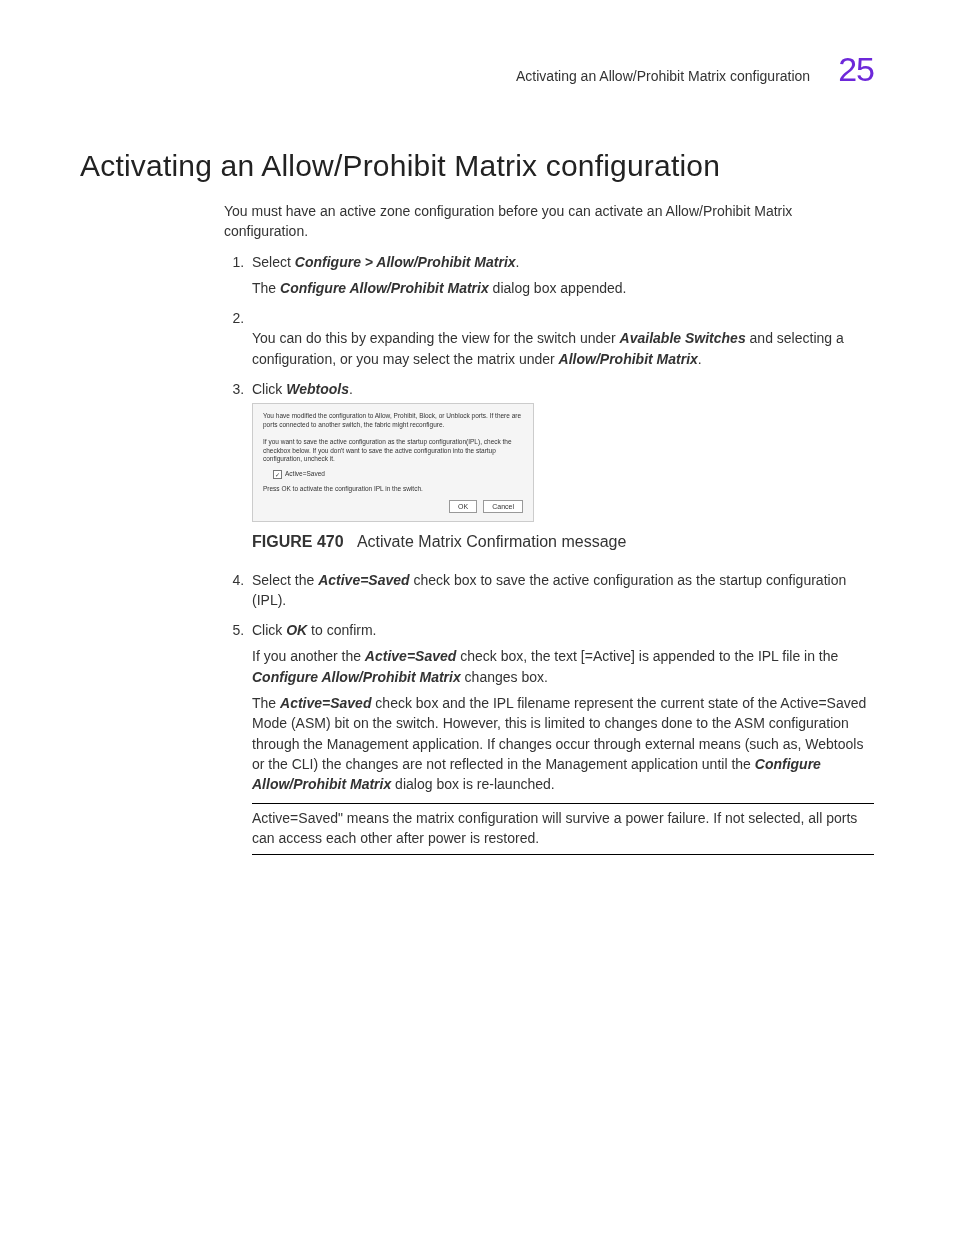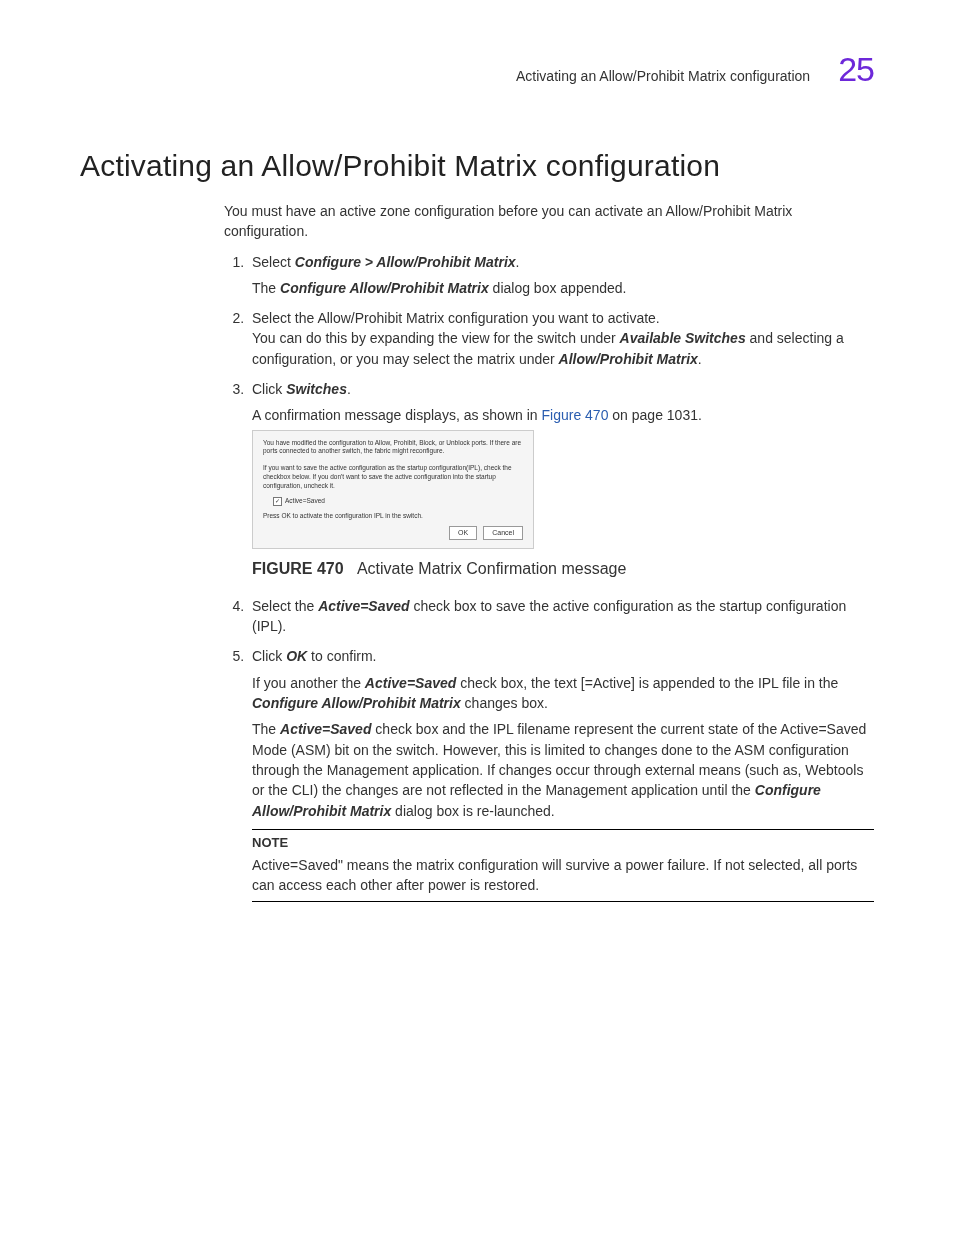--- a/index.html
+++ b/index.html
@@ -138,29 +138,26 @@
     <ol class="steps">
 
       <li>
         <span>Select </span><span class="bold">Configure &gt; Allow/Prohibit Matrix</span><span>.</span>
         <p>
           <span>The </span><span class="bold">Configure Allow/Prohibit Matrix</span><span> dialog box appended.</span>
         </p>
       </li>
 
       <li>
-        <span>Select the Allow/Prohibit Matrix configuration you want to activate.</span><br>
+        <br>
         <span>You can do this by expanding the view for the switch under </span><span class="bold">Available Switches</span><span> and selecting a configuration, or you may select the matrix under </span><span class="bold">Allow/Prohibit Matrix</span><span>.</span>
       </li>
 
       <li>
-        <span>Click </span><span class="bold">Switches</span><span>.</span>
-        <p>
-          <span>A confirmation message displays, as shown in </span><a href="#" class="xref">Figure 470</a><span> on page 1031.</span>
-        </p>
+        <span>Click </span><span class="bold">Webtools</span><span>.</span>
 
         <div class="figure-box">
           <div>You have modified the configuration to Allow, Prohibit, Block, or Unblock ports. If there are ports connected to another switch, the fabric might reconfigure.</div>
           <div class="spacer"></div>
           <div>If you want to save the active configuration as the startup configuration(IPL), check the checkbox below. If you don't want to save the active configuration into the startup configuration, uncheck it.</div>
           <div class="figure-checkbox">
             <span class="cb">✓</span>
             <span>Active=Saved</span>
           </div>
           <div>Press OK to activate the configuration IPL in the switch.</div>
@@ -184,21 +181,20 @@
 
         <p>
           <span>If you another the </span><span class="bold">Active=Saved</span><span> check box, the text [=Active] is appended to the IPL file in the </span><span class="bold">Configure Allow/Prohibit Matrix</span><span> changes box.</span>
         </p>
 
         <p>
           <span>The </span><span class="bold">Active=Saved</span><span> check box and the IPL filename represent the current state of the Active=Saved Mode (ASM) bit on the switch. However, this is limited to changes done to the ASM configuration through the Management application. If changes occur through external means (such as, Webtools or the CLI) the changes are not reflected in the Management application until the </span><span class="bold">Configure Allow/Prohibit Matrix</span><span> dialog box is re-launched.</span>
         </p>
 
         <div class="note-wrap">
-          <div class="note-title">NOTE</div>
           <div>Active=Saved" means the matrix configuration will survive a power failure. If not selected, all ports can access each other after power is restored.</div>
         </div>
       </li>
 
     </ol>
 
   </div>
 </div>
 
 </body></html>

